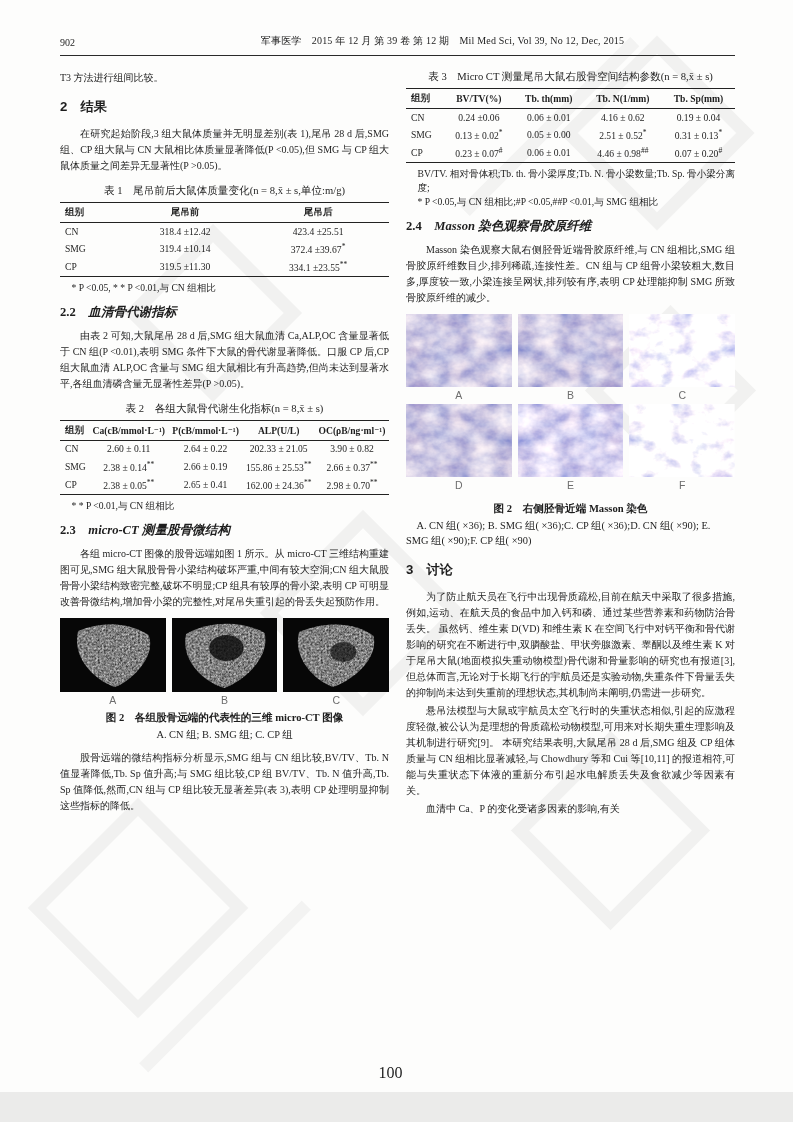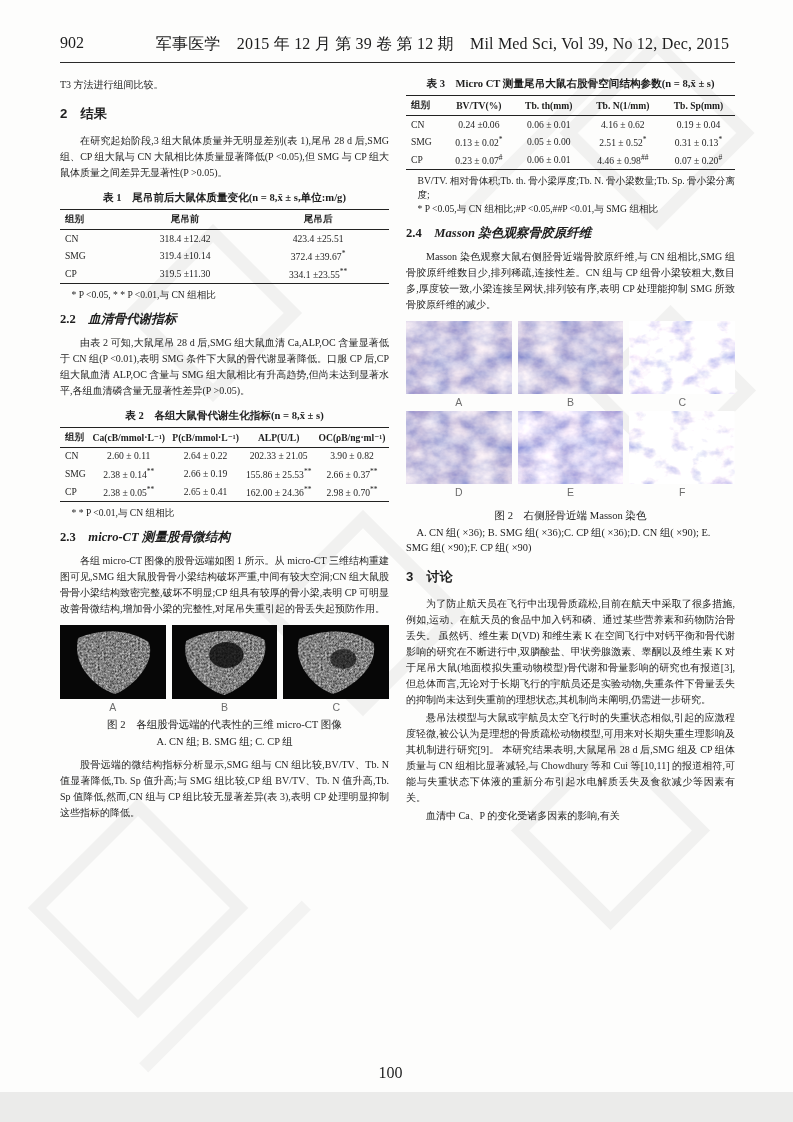--- a/index.html
+++ b/index.html
@@ -3,52 +3,52 @@
 <meta charset="utf-8">
 <style>
   html,body{margin:0;padding:0;}
   body{
     width:793px;height:1122px;position:relative;overflow:hidden;
     background:#fdfdfc;color:#1d1d1d;
     font-family:"Liberation Serif","DejaVu Serif",serif;
   }
   .page{position:absolute;inset:0;padding:34px 58px 0 60px;z-index:2;}
   
-  .hdr{display:flex;align-items:flex-start;font-size:16px;}
+  .hdr{display:flex;align-items:flex-end;font-size:10px;}
   .hdr .pg{width:90px;}
   .hdr .jr{flex:1;text-align:center;letter-spacing:.2px;}
   .hdr-rule{border:none;border-top:1.3px solid #2a2a2a;margin:7px 0 0 0;}
   
   .cols{display:flex;gap:17px;margin-top:14px;}
   .col{width:329px;}
   p.bt{font-size:10px;line-height:1.6;text-align:justify;text-indent:2em;margin:0 0 2px 0;}
   p.bt.noind{text-indent:0;}
   .h-sec{font-family:"Liberation Sans","DejaVu Sans",sans-serif;font-weight:700;font-size:13.2px;margin:12px 0 10px 0;}
   .h-sub{font-weight:700;font-style:italic;font-size:12.6px;margin:9px 0 7px 0;}
   .h-sub b{font-style:normal;}
   
-  .tbl-cap{font-weight:700;font-size:10.6px;text-align:center;margin:10px 0 4px 0;}
+  .tbl-cap{font-weight:400;font-size:10.6px;text-align:center;margin:10px 0 4px 0;}
   table.pt{width:100%;border-collapse:collapse;}
   table.pt th{border-top:1.4px solid #222;border-bottom:.9px solid #222;font-weight:700;padding:3px 1px;}
   table.pt td{padding:2.6px 1px;}
   table.pt tr:last-child td{border-bottom:1.4px solid #222;}
   table.pt th,table.pt td{text-align:center;font-size:9.6px;white-space:nowrap;}
   table.pt th:first-child,table.pt td:first-child{text-align:left;padding-left:5px;}
   table.pt sup{font-size:7.5px;}
   .t1 th,.t1 td{font-size:10.3px;}
   .fn{font-size:9.6px;margin:4px 0 0 0;padding-left:1.2em;line-height:1.45;}
   
   .fig-row{display:flex;gap:6px;margin-top:8px;}
   .panel{flex:1;}
   .ct-box{width:105px;height:74px;background:#070707;}
   .ct-box svg,.ms-box svg{display:block;width:100%;height:100%;}
   .ms-box{width:105px;height:73px;overflow:hidden;}
   .lbl-row{display:flex;gap:6px;}
   .lbl-row div{flex:1;text-align:center;color:#6d6d6d;font-family:"Liberation Sans","DejaVu Sans",sans-serif;font-size:10.5px;padding:2px 0 1px 0;}
-  .fig-cap{font-weight:400;font-size:10.6px;text-align:center;margin:4px 0 2px 0;}
+  .fig-cap{font-weight:700;font-size:10.6px;text-align:center;margin:4px 0 2px 0;}
   .fig-sub{font-size:10.4px;text-align:center;margin:0 0 4px 0;line-height:1.5;}
   .fig-sub.left{text-align:left;text-indent:1em;}
   .ms-b svg{transform:scaleX(-1);}
   .ms-c svg{filter:brightness(1.28) saturate(.75);}
   .ms-d svg{transform:scaleY(-1);}
   .ms-e svg{transform:rotate(180deg);filter:brightness(1.06);}
   .ms-f svg{transform:scaleX(-1);filter:brightness(1.32) saturate(.7);}
   
   .ftr{position:absolute;left:0;right:12px;bottom:40px;text-align:center;font-size:16px;z-index:2;}
   .scan-bottom{position:absolute;left:0;right:0;bottom:0;height:30px;background:#ebebea;z-index:1;}

